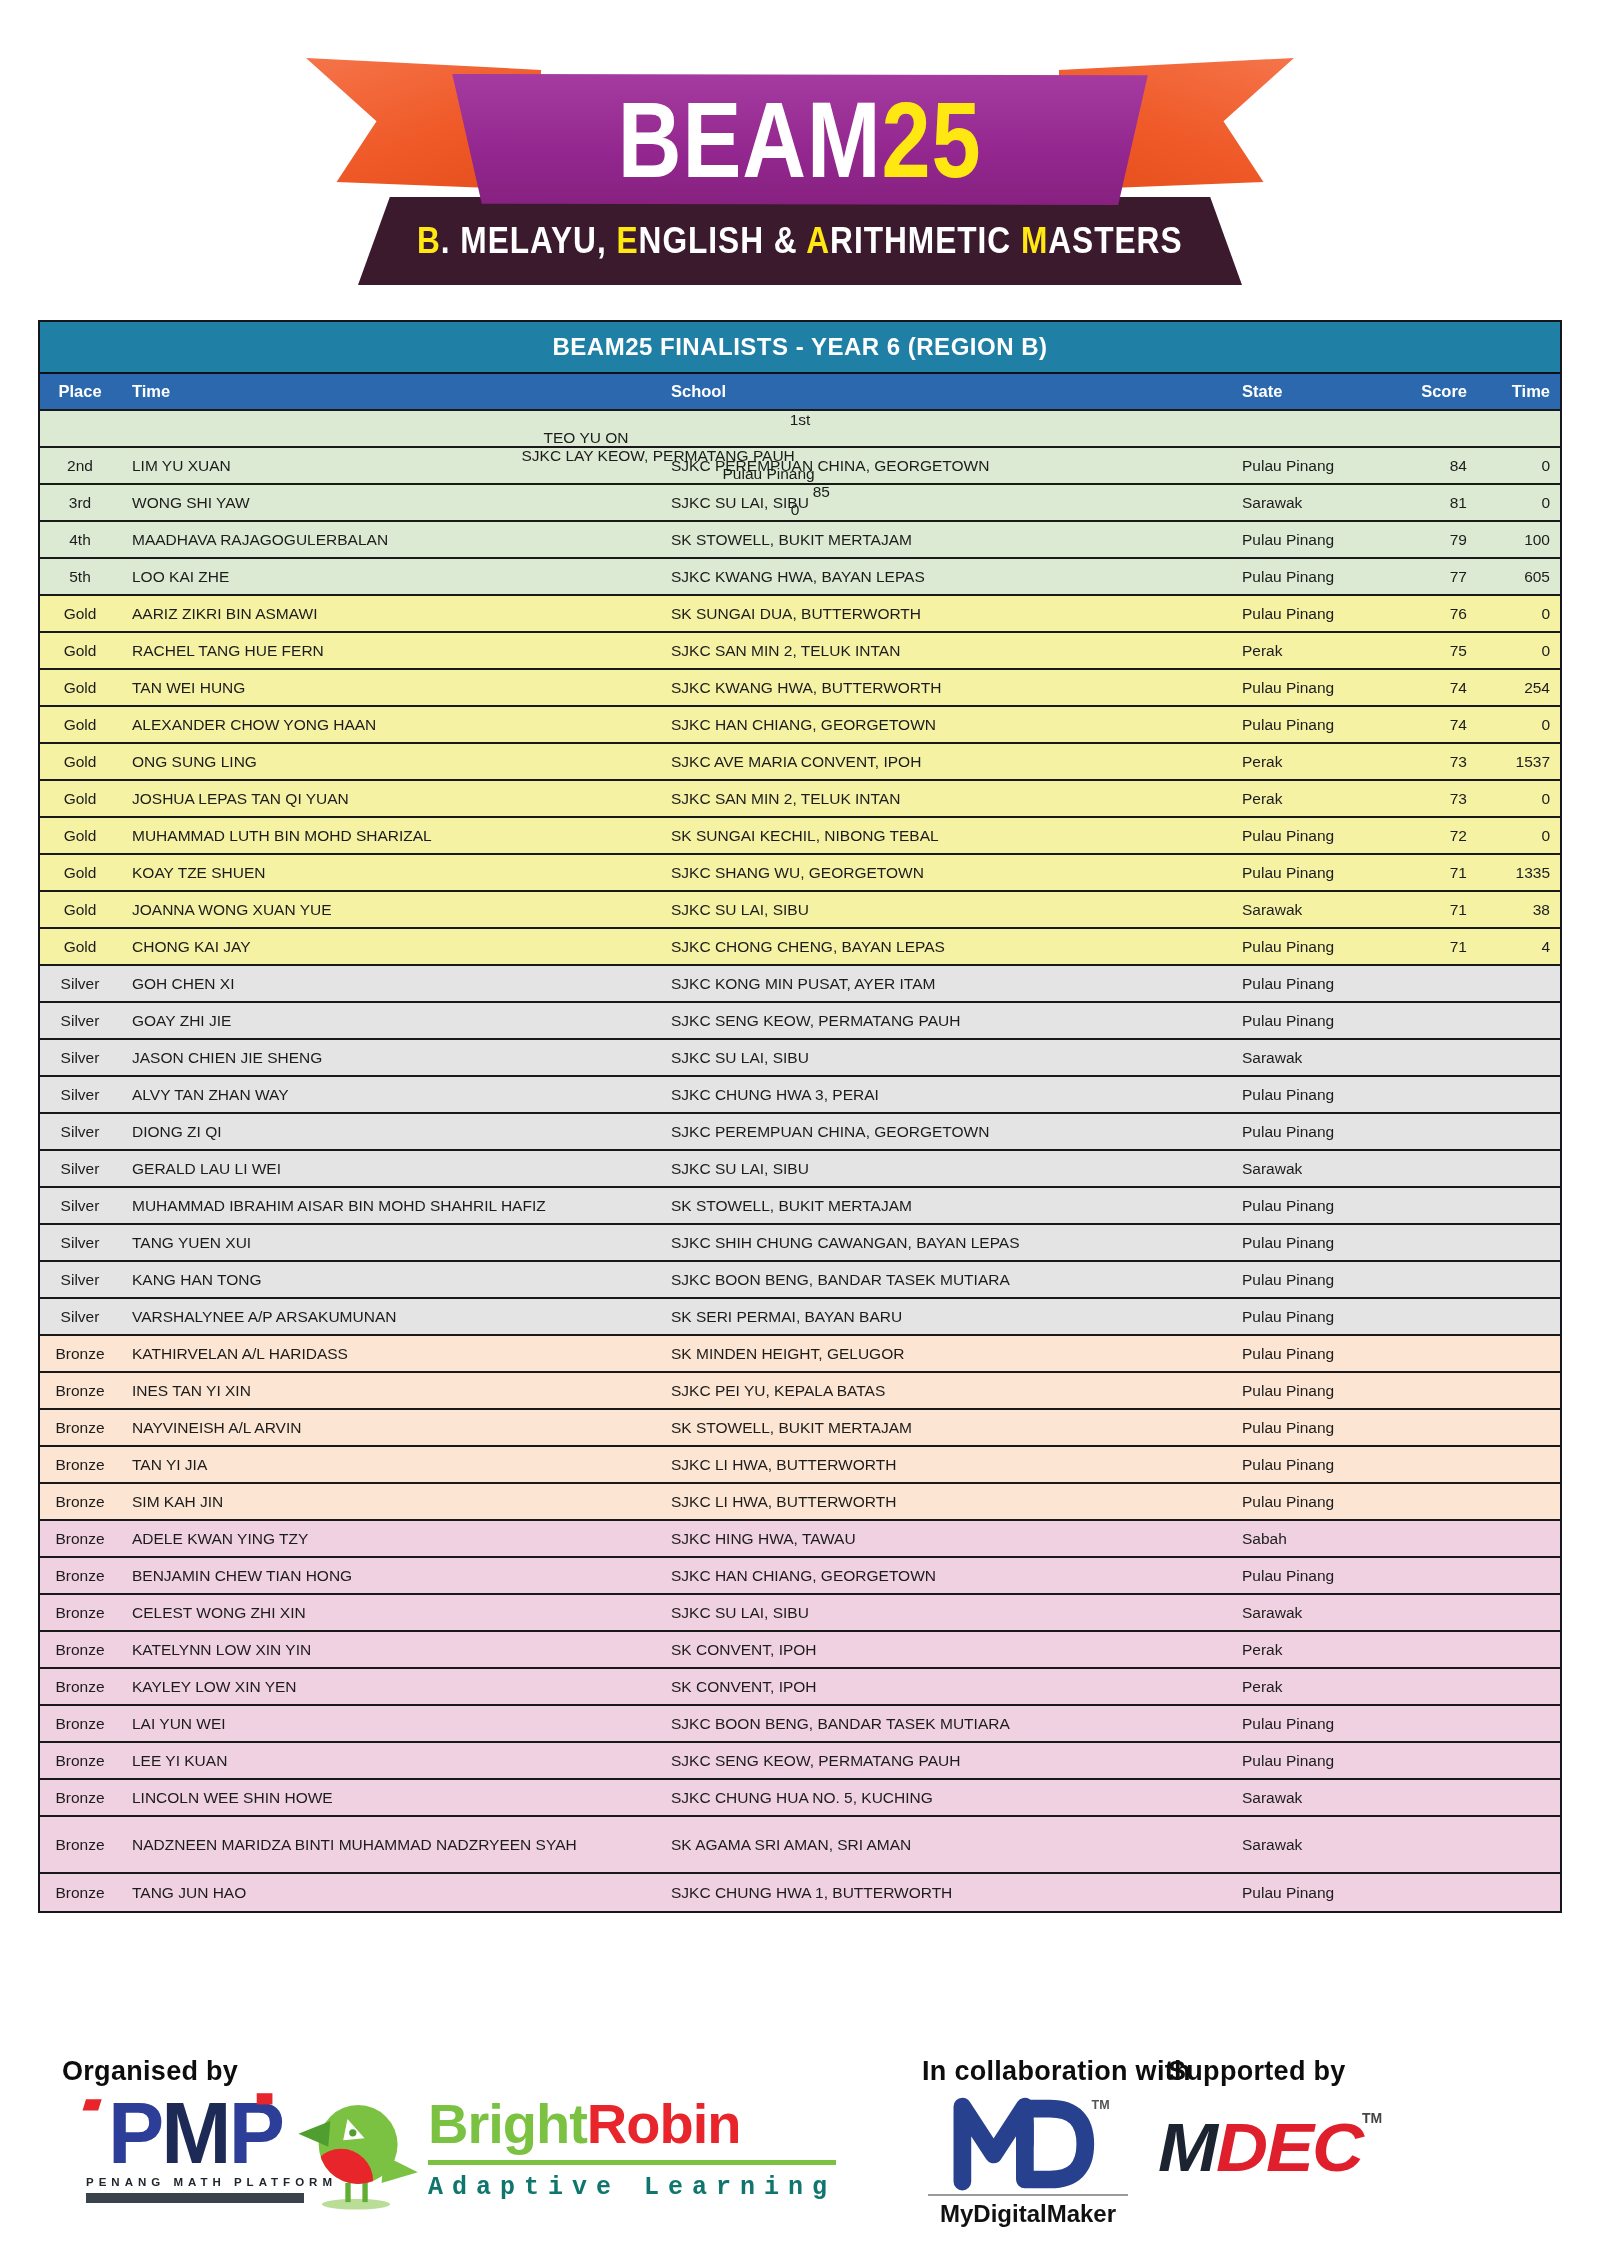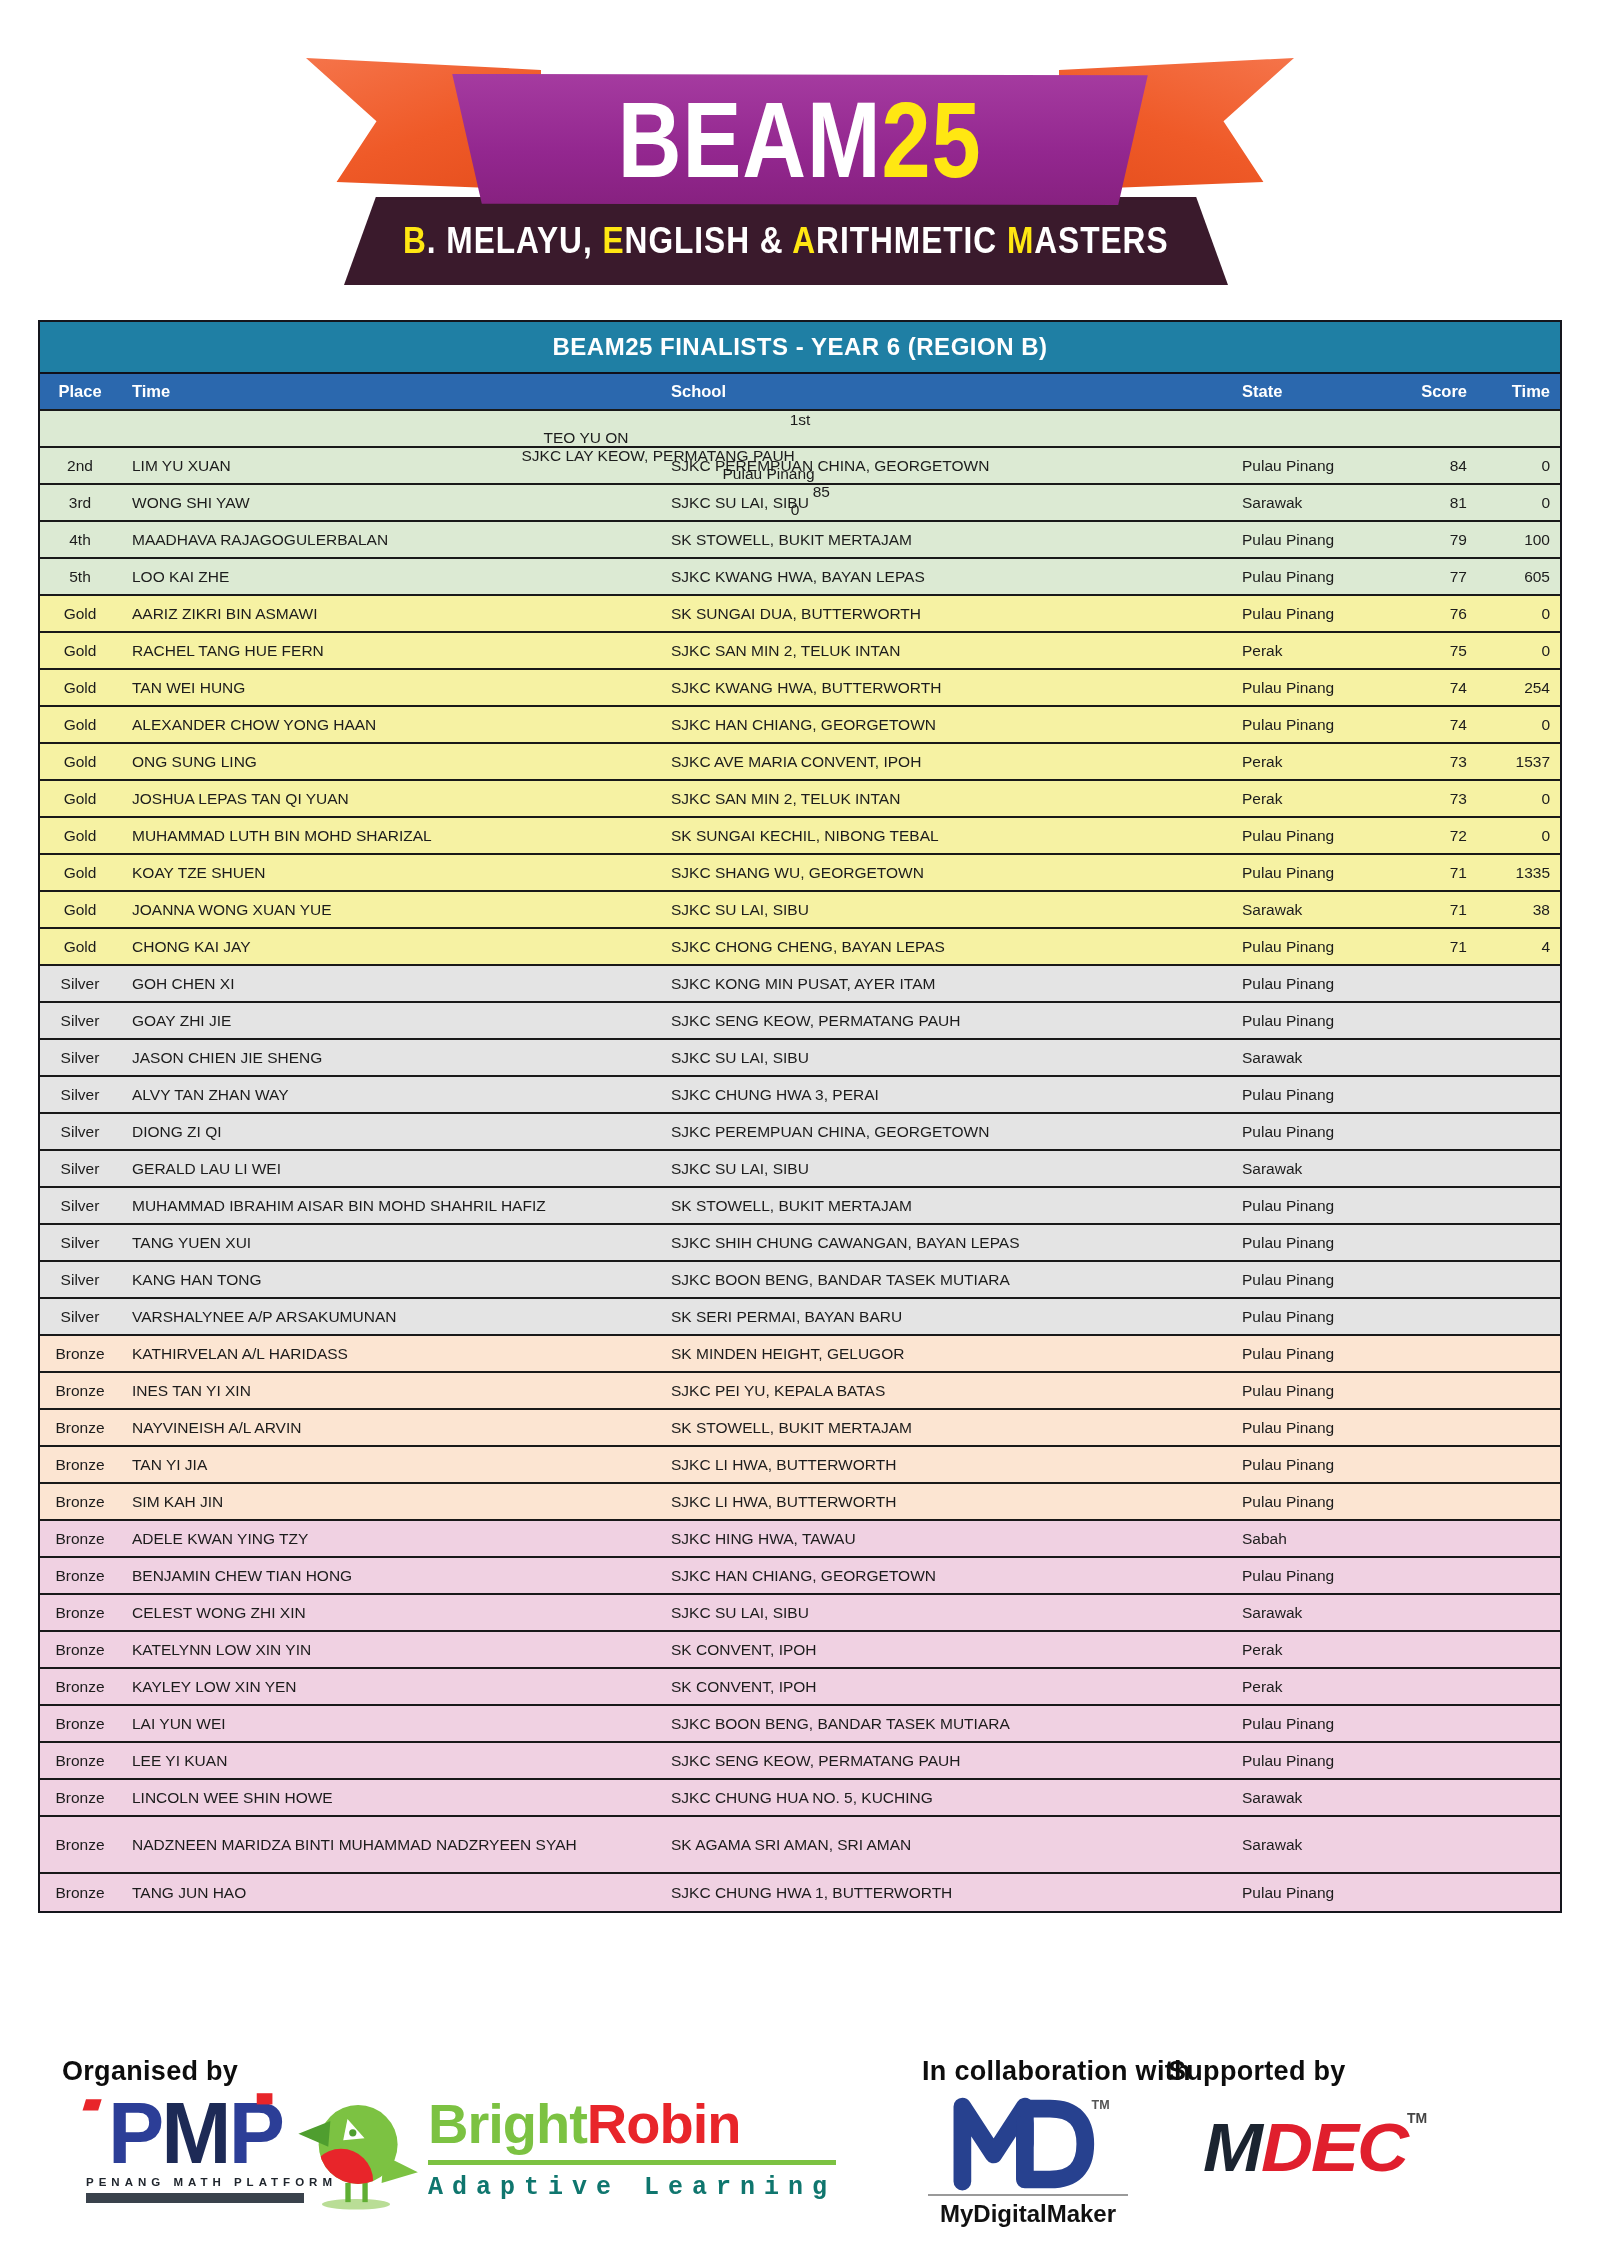--- a/index.html
+++ b/index.html
@@ -14,21 +14,21 @@
   .logo { position:relative; width:1000px; height:250px; margin:42px auto 0; }
   .ribbon-tail {
     position:absolute; top:16px; width:235px; height:132px;
     background:linear-gradient(160deg,#f5744a 0%, #ef5a28 55%, #e54e1d 100%);
     clip-path:polygon(0% 0%, 100% 9%, 100% 100%, 13% 94%, 30% 48%);
     z-index:0;
   }
   .ribbon-tail.left  { left:6px; }
   .ribbon-tail.right { right:6px; transform:scaleX(-1); }
   .banner-dark {
-    position:absolute; left:44px; top:155px; width:884px; height:88px;
+    position:absolute; left:58px; top:155px; width:884px; height:88px;
     background:#3a1a2c;
     clip-path:polygon(3.6% 0%, 96.4% 0%, 100% 100%, 0% 100%);
     display:flex; align-items:center; justify-content:center; z-index:1;
   }
   .banner-purple {
     position:absolute; left:148px; top:32px; width:704px; height:131px;
     background:linear-gradient(180deg,#a53ba0 0%, #93278f 60%, #872180 100%);
     clip-path:polygon(0.6% 0%, 99.4% 1%, 95.2% 100%, 4.8% 99%);
     display:flex; align-items:center; justify-content:center; z-index:2;
   }
@@ -87,21 +87,21 @@
   .br-name { font-size:56px; font-weight:800; letter-spacing:-1px; line-height:1;
              border-bottom:5px solid #7cc242; padding-bottom:8px; }
   .br-name .g { color:#7cc242; } .br-name .r { color:#e8252a;text-align:center; }
   .br-tag { margin-top:8px; font-size:25px; font-weight:700; color:#0f766e; letter-spacing:9px;font-family:Liberation Mono, monospace; }
 
   .mdm { position:absolute; left:928px; top:52px; width:200px; text-align:center; }
   .mdm svg { display:block; margin:0 auto; }
   .mdm-line { height:2px; background:#9a9a9a; margin:2px 0 4px; }
   .mdm-caption { font-size:24px; font-weight:800; color:#111; letter-spacing:0px; }
 
-  .mdec { position:absolute; left:1203px; top:66px; white-space:nowrap; }
+  .mdec { position:absolute; left:1158px; top:66px; white-space:nowrap; }
   .mdec-word { font-size:72px; font-weight:800; font-style:italic; letter-spacing:-2px;
                transform:scale(1,0.95); display:inline-block; }
   .mdec-word .m { color:#1b2430; } .mdec-word .dec { color:#e01f2d; }
   .tm { font-size:14px; font-weight:700; color:#444; vertical-align:top; position:relative; top:4px; font-style:normal; }
 </style>
 </head>
 <body>
 
 <div id="page">
 

